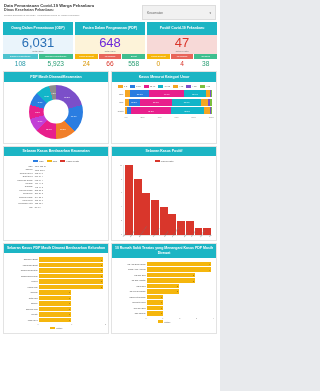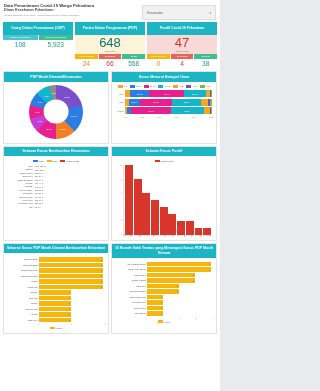--- a/index.html
+++ b/index.html
@@ -121,35 +121,39 @@
     </div>
     <div class="filterbox">
       <span>Kecamatan</span>
       <span class="caret">▾</span>
     </div>
   </div>
 
   <div class="kpis" id="kpiRow">
       <div class="kpi">
         <div class="kpi-head" style="background: rgb(28, 181, 196);">Orang Dalam Pemantauan (ODP)</div>
+        <div class="kpi-body" style="background: rgb(234, 244, 251);">
+          <div class="kpi-val" style="color: rgb(42, 111, 181);">6,031</div>
+          <div class="kpi-sub">Total ODP</div>
+        </div>
         <div class="kpi-split">
           <div class="seg">
             <div class="seg-lbl" style="background: rgb(78, 195, 207);">Dalam Pemantauan</div>
             <div class="seg-val" style="color: rgb(42, 154, 168);">108</div>
           </div>
           <div class="seg">
             <div class="seg-lbl" style="background: rgb(63, 191, 143);">Selesai Pemantauan</div>
             <div class="seg-val" style="color: rgb(42, 158, 116);">5,923</div>
           </div>
         </div>
       </div>
       <div class="kpi">
         <div class="kpi-head" style="background: rgb(28, 181, 196);">Pasien Dalam Pengawasan (PDP)</div>
         <div class="kpi-body" style="background: rgb(253, 243, 217);">
-          <div class="kpi-val" style="color: #0f766e;">648</div>
+          <div class="kpi-val" style="color: #6d28d9;">648</div>
           <div class="kpi-sub">Total PDP</div>
         </div>
         <div class="kpi-split">
           <div class="seg">
             <div class="seg-lbl" style="background: rgb(245, 182, 13);">Masih Dirawat</div>
             <div class="seg-val" style="color: rgb(215, 148, 0);">24</div>
           </div>
           <div class="seg">
             <div class="seg-lbl" style="background: rgb(232, 101, 90);">Meninggal</div>
             <div class="seg-val" style="color: rgb(217, 54, 43);">66</div>

